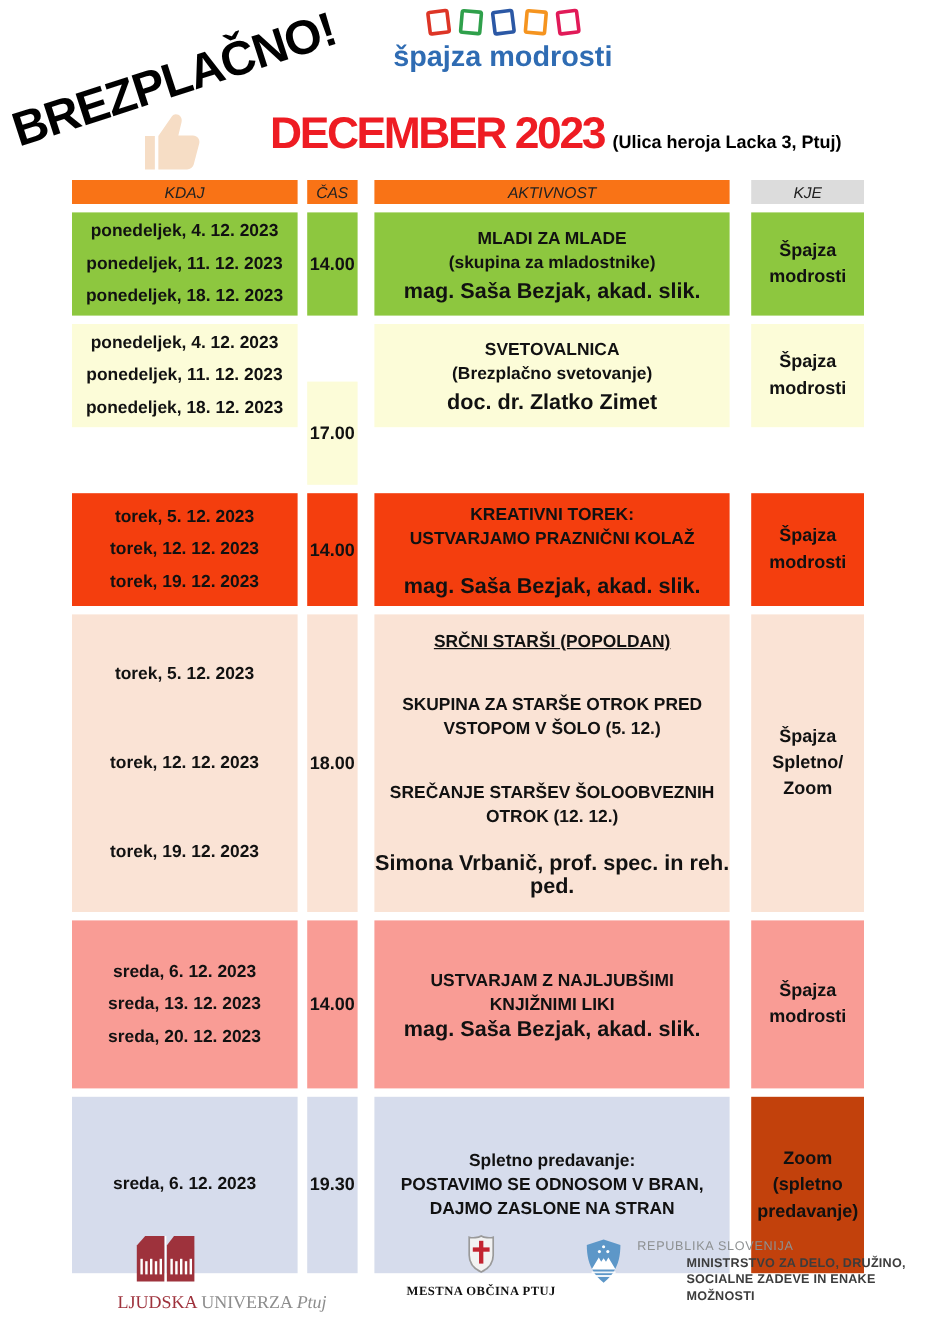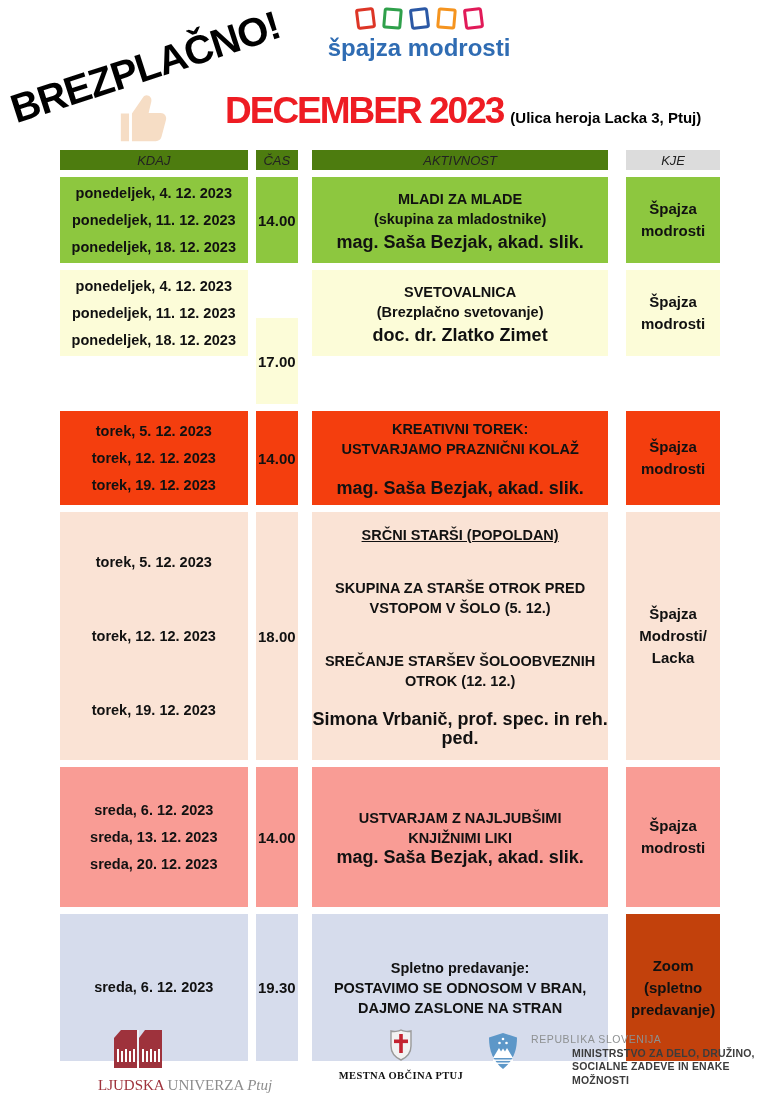--- a/index.html
+++ b/index.html
@@ -21,21 +21,21 @@
   .title-address{font-size:15px;font-weight:bold;color:#000;margin-left:7px;}
 
   
   .table{position:absolute;left:60px;top:150px;width:660px;}
   .trow{display:flex;margin-bottom:7px;}
   .cell{display:flex;flex-direction:column;justify-content:center;align-items:center;text-align:center;box-sizing:border-box;}
   .c-kdaj{width:190px;margin-right:8px;}
   .c-cas{width:43px;margin-right:14px;}
   .c-akt{width:300px;margin-right:18px;}
   .c-kje{width:95px;}
-  .hdr{height:20px;background:#4d7c0f;font-style:italic;font-size:13px;color:#222;}
+  .hdr{height:20px;background:#f97316;font-style:italic;font-size:13px;color:#222;}
   .hdr-kje{background:#dcdcdc;}
   .r1{height:86px;} .r2{height:86px;} .r3{height:94px;}
   .r4{height:248px;gap:19px;} .r5{height:140px;} .r6{height:147px;}
   .date-line{font-weight:bold;font-size:14.5px;line-height:27px;white-space:nowrap;}
   .spread .date-line{margin:14px 0;}
   .time{font-weight:bold;font-size:15px;}
   .act-bold{font-weight:bold;font-size:14.5px;line-height:20px;}
   .act-reg{font-size:18px;line-height:19px;font-weight:bold;}
   .act-underline{text-decoration:underline;}
   .gap-s{margin-top:4px;}
@@ -160,21 +160,21 @@
       <div class="cell c-cas r4" style="background: rgb(250, 227, 213);">
         <div class="time">18.00</div>
       </div>
       <div class="cell c-akt r4" style="background: rgb(250, 227, 213);">
         <div class="act-bold act-underline">SRČNI STARŠI (POPOLDAN)</div>
         <div class="act-bold gap-m">SKUPINA ZA STARŠE OTROK PRED VSTOPOM V ŠOLO (5. 12.)</div>
         <div class="act-bold gap-m">SREČANJE STARŠEV ŠOLOOBVEZNIH OTROK (12. 12.)</div>
         <div class="act-reg">Simona Vrbanič, prof. spec. in reh. ped.</div>
       </div>
       <div class="cell c-kje r4" style="background: rgb(250, 227, 213);">
-        <div class="where">Špajza Modrosti/ Lacka</div>
+        <div class="where">Špajza Spletno/ Zoom</div>
       </div>
     </div>
 
     <div class="trow">
       <div class="cell c-kdaj r5" style="background: rgb(249, 156, 149);">
         <div class="date-line">sreda, 6. 12. 2023</div>
         <div class="date-line">sreda, 13. 12. 2023</div>
         <div class="date-line">sreda, 20. 12. 2023</div>
       </div>
       <div class="cell c-cas r5" style="background: rgb(249, 156, 149);">

